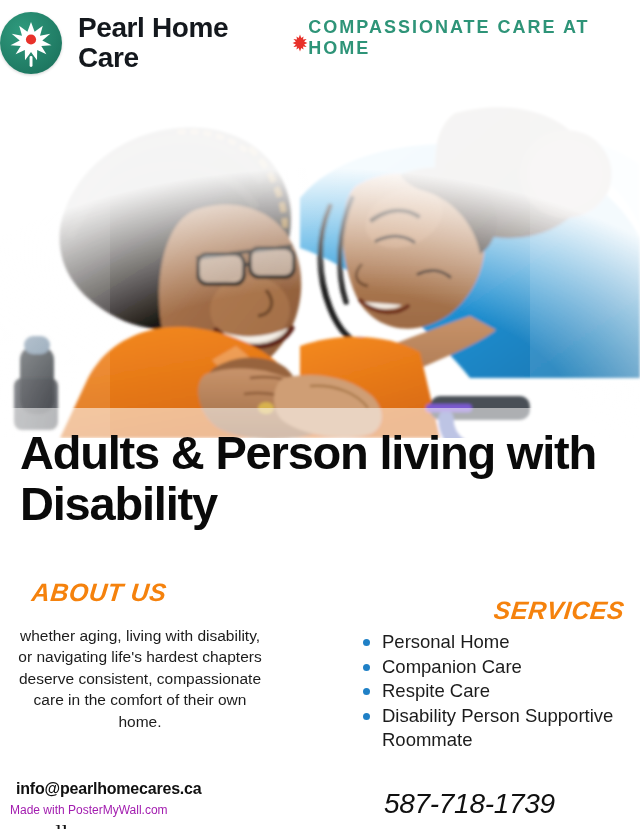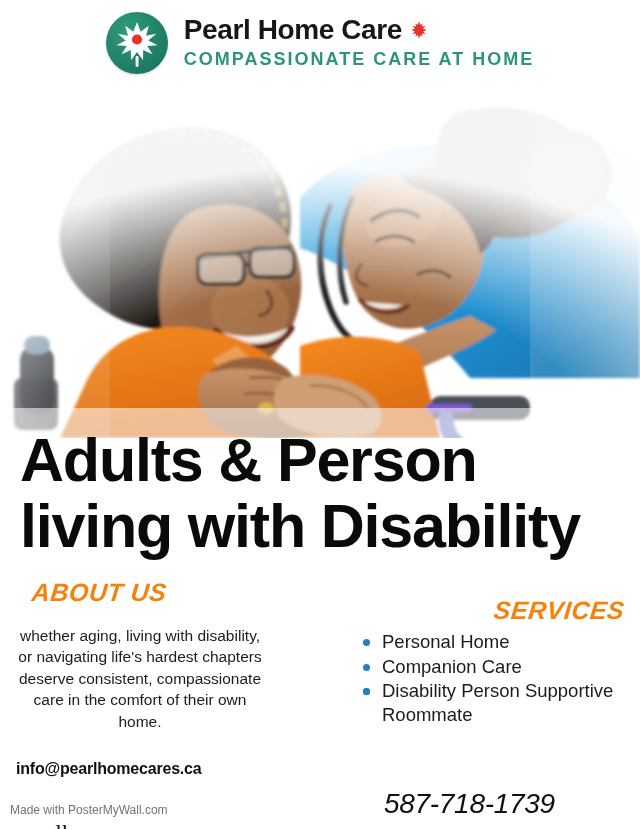--- a/index.html
+++ b/index.html
@@ -33,21 +33,21 @@
     position: relative;
     width: 62px;
     height: 62px;
     border-radius: 50%;
     background: radial-gradient(circle at 35% 30%, #2f9a7d 0%, #1f7a63 70%, #1a6a56 100%);
     flex: 0 0 auto;
     margin-right: 16px;
     box-shadow: 0 1px 3px rgba(0,0,0,0.18);
   }
   .logo-mark svg { position: absolute; left: 0; top: 0; }
-  .logo-text { display: flex; flex-direction: column; justify-content: center; }
+  .logo-text { display: flex; flex-direction: row; justify-content: center; }
   .logo-title-row { display: flex; align-items: center; }
   .logo-title {
     font-size: 28px;
     font-weight: bold;
     color: #14181d;
     letter-spacing: -0.4px;
     line-height: 1.05;
   }
   .logo-leaf { margin-left: 9px; display: inline-flex; }
   .logo-tagline {
@@ -69,21 +69,21 @@
     z-index: 10;
   }
   .photo svg { display: block; }
 
   
   .headline {
     position: absolute;
     left: 20px;
     top: 428px;
     width: 600px;
-    font-size: 61px;
+    font-size: 47px;
     font-weight: bold;
     color: #0a0a0a;
     line-height: 1.08;
     letter-spacing: -1.2px;
     z-index: 30;
   }
 
   
   .about-title {
     position: absolute;
@@ -147,21 +147,21 @@
     width: 7px;
     height: 7px;
     border-radius: 50%;
     background: #1f80c6;
   }
 
   
   .email {
     position: absolute;
     left: 16px;
-    top: 760px;
+    top: 780px;
     font-size: 16px;
     font-weight: bold;
     color: #101010;
     letter-spacing: -0.2px;
     z-index: 30;
   }
   .website {
     position: absolute;
     left: 14px;
     top: 820px;
@@ -178,21 +178,21 @@
     color: #101010;
     letter-spacing: -0.3px;
     z-index: 30;
     font-style: italic;
   }
   .watermark {
     position: absolute;
     left: 10px;
     top: 803px;
     font-size: 12px;
-    color: #737373;
+    color: #a21caf;
     z-index: 35;
     white-space: nowrap;
   }
 </style>
 </head>
 <body>
 
 <div class="poster">
 
   <div class="header">
@@ -372,20 +372,21 @@
     <li>
       <span class="bullet"></span>
       <span>Personal Home</span>
     </li>
     <li>
       <span class="bullet"></span>
       <span>Companion Care</span>
     </li>
     <li>
       <span class="bullet"></span>
+      <span>Respite Care</span>
     </li>
     <li>
       <span class="bullet"></span>
       <span>Disability Person Supportive Roommate</span>
     </li>
   </ul>
 
   <div class="email">info@pearlhomecares.ca</div>
   <div class="website">pearlhomecares.ca</div>
   <div class="phone">587-718-1739</div>

